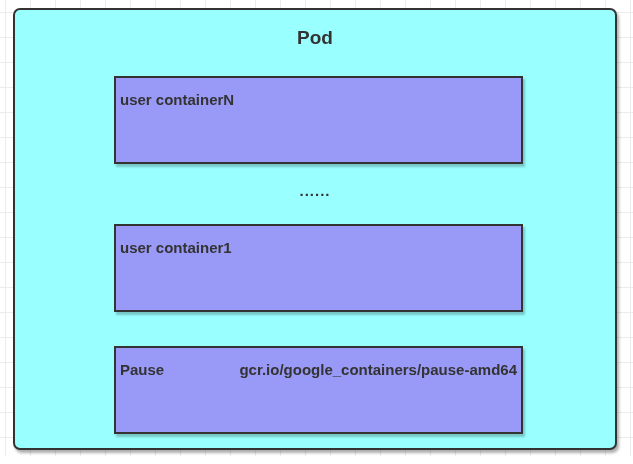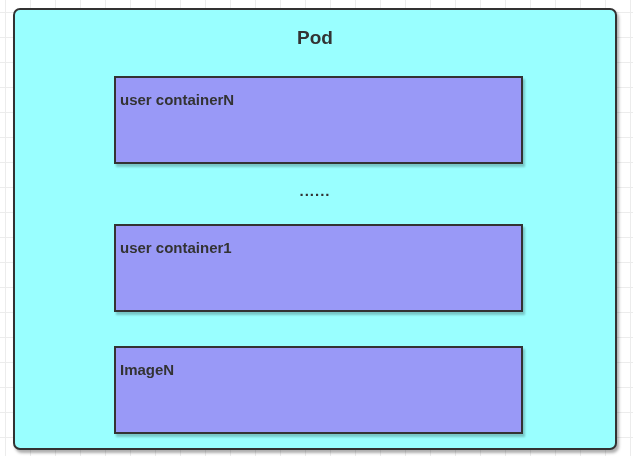--- a/index.html
+++ b/index.html
@@ -82,16 +82,17 @@
       <div>user containerN</div>
     </div>
 
     <div class="ellipsis">......</div>
 
     <div class="cbox box-1">
       <div>user container1</div>
     </div>
 
     <div class="cbox box-p">
-      <div>ImageN</div>
+      <div>Pause</div>
+      <div>gcr.io/google_containers/pause-amd64</div>
     </div>
   </div>
 </div>
 
 </body></html>

